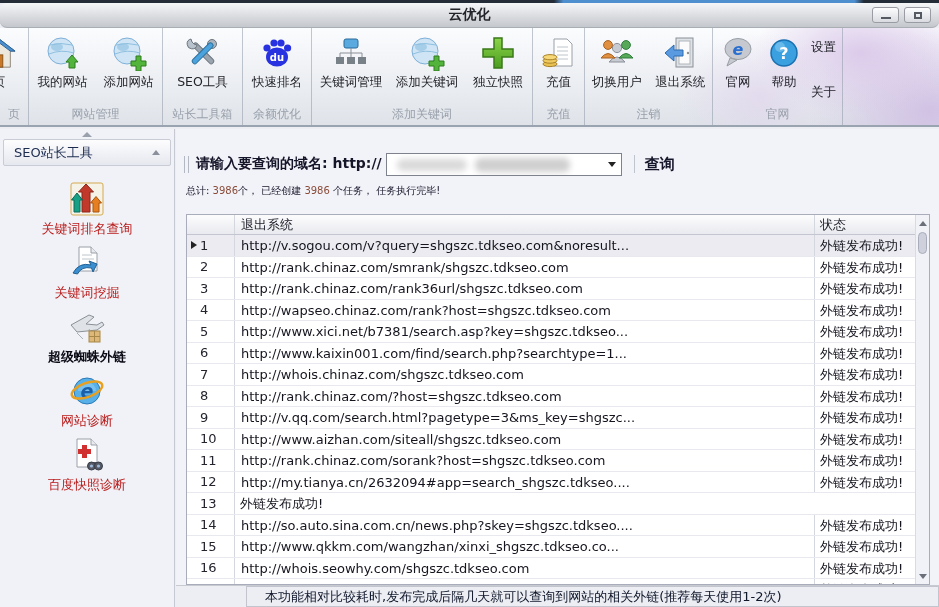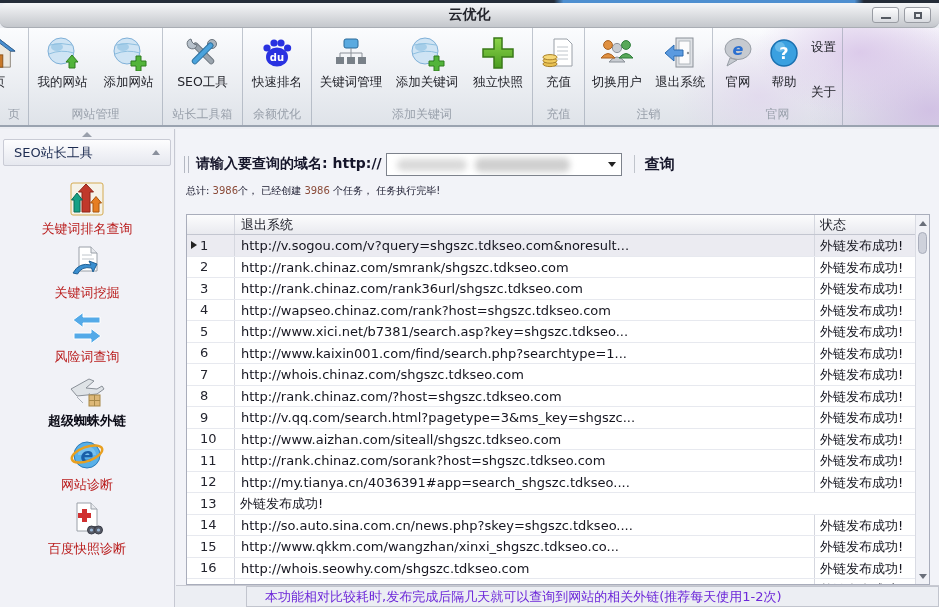--- a/index.html
+++ b/index.html
@@ -115,21 +115,21 @@
   .sarrow .t-up { width:0;height:0;border-left:4px solid transparent;border-right:4px solid transparent;border-bottom:5px solid #6a6f7a; }
   .sarrow .t-dn { width:0;height:0;border-left:4px solid transparent;border-right:4px solid transparent;border-top:5px solid #6a6f7a; }
   .sthumb { position:absolute; left:2px; top:17px; width:9px; height:22px; background:#ced1db;
     border:1px solid #a9adbb; border-radius:5px; cursor:grab; }
 
   
   .footer { position:absolute; left:0; right:0; bottom:0; height:22px; background:#eceef3;
     border-top:1px solid #c8cad2; }
   .fpanel { position:absolute; left:70px; right:0; top:0; bottom:0;
     border:1px solid #c2c5ce; display:flex; align-items:center; padding-left:18px; }
-  .fnote { color:#6d28d9; font-size:13px; white-space:nowrap; }
+  .fnote { color:#0f172a; font-size:13px; white-space:nowrap; }
 
   svg { display:block; }
 </style>
 </head>
 <body>
 
 <div class="topstrip"></div>
 <div class="titlebar">
   <span class="title">云优化</span>
   <div class="winbtns">
@@ -371,29 +371,20 @@
     <div class="sitem">
       <span class="sicon">
         <svg width="36" height="36" viewBox="0 0 36 36">
             <path d="M10 2 h12 l6 6 v18 h-18 Z" fill="#fff" stroke="#9aa0a8"></path>
             <path d="M22 2 v6 h6" fill="#e8eaee" stroke="#9aa0a8"></path>
             <path d="M13 10 h10 M13 14 h12" stroke="#c0c6cc"></path>
             <path d="M4 28 q6 -11 18 -8 l-2 -4 8 3 -4 8 -1.5 -4 q-10 -2 -14 6 Z" fill="#3a8fd0" stroke="#1f5f94"></path>
           </svg>
       </span>
       <span class="slabel">关键词挖掘</span>
-    </div>
-    <div class="sitem">
-      <span class="sicon">
-        <svg width="36" height="36" viewBox="0 0 36 36">
-            <path d="M31 8 H14 V3.5 L4 11 l10 7.5 V14 h17 Z" fill="#54aae8" stroke="#fff"></path>
-            <path d="M5 24 h17 v-4.5 L32 27 l-10 7.5 V30 H5 Z" fill="#54aae8" stroke="#fff"></path>
-          </svg>
-      </span>
-      <span class="slabel">风险词查询</span>
     </div>
     <div class="sitem selected">
       <span class="sicon">
         <svg width="36" height="36" viewBox="0 0 36 36">
             <path d="M2 16 L20 6 l5 2 -8 7 11 1 5 -3 2 3 -7 5 -20 2 Z" fill="#dfe3e7" stroke="#8a9098"></path>
             <path d="M8 24 l6 6 M20 20 l4 6" stroke="#aab0b8"></path>
             <rect x="20" y="22" width="11" height="11" fill="#ddb878" stroke="#a88848"></rect>
             <path d="M20 27.5 h11 M25.5 22 v11" stroke="#a88848"></path>
           </svg>
       </span>
@@ -539,21 +530,21 @@
           <span>11</span>
         </div>
         <div class="c-url">http://rank.chinaz.com/sorank?host=shgszc.tdkseo.com</div>
         <div class="c-status">外链发布成功!</div>
       </div>
     <div class="trow">
         <div class="c-num">
           <span class="nomark"></span>
           <span>12</span>
         </div>
-        <div class="c-url">http://my.tianya.cn/4036391#app=search_shgszc.tdkseo....</div>
+        <div class="c-url">http://my.tianya.cn/2632094#app=search_shgszc.tdkseo....</div>
         <div class="c-status">外链发布成功!</div>
       </div>
     <div class="trow">
         <div class="c-num">
           <span class="nomark"></span>
           <span>13</span>
         </div>
         <div class="c-status">外链发布成功!</div>
       </div>
     <div class="trow">

